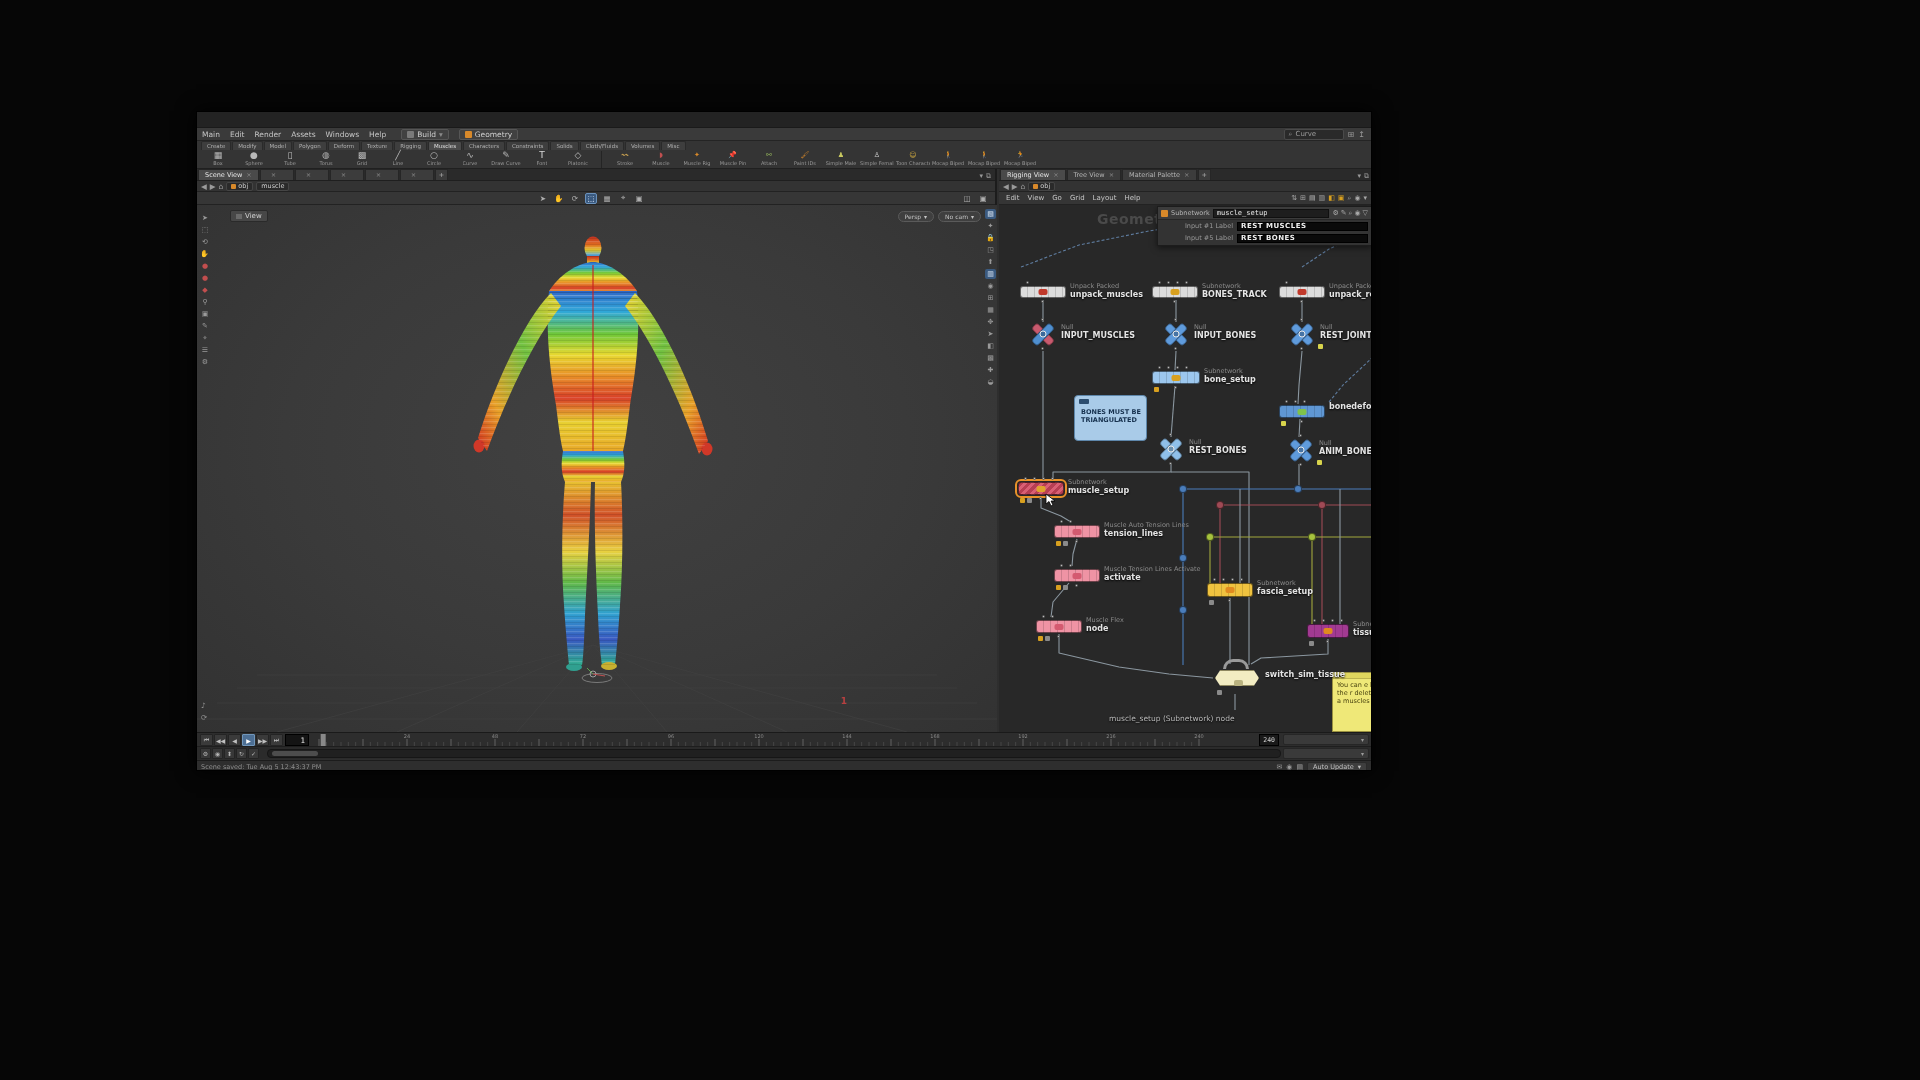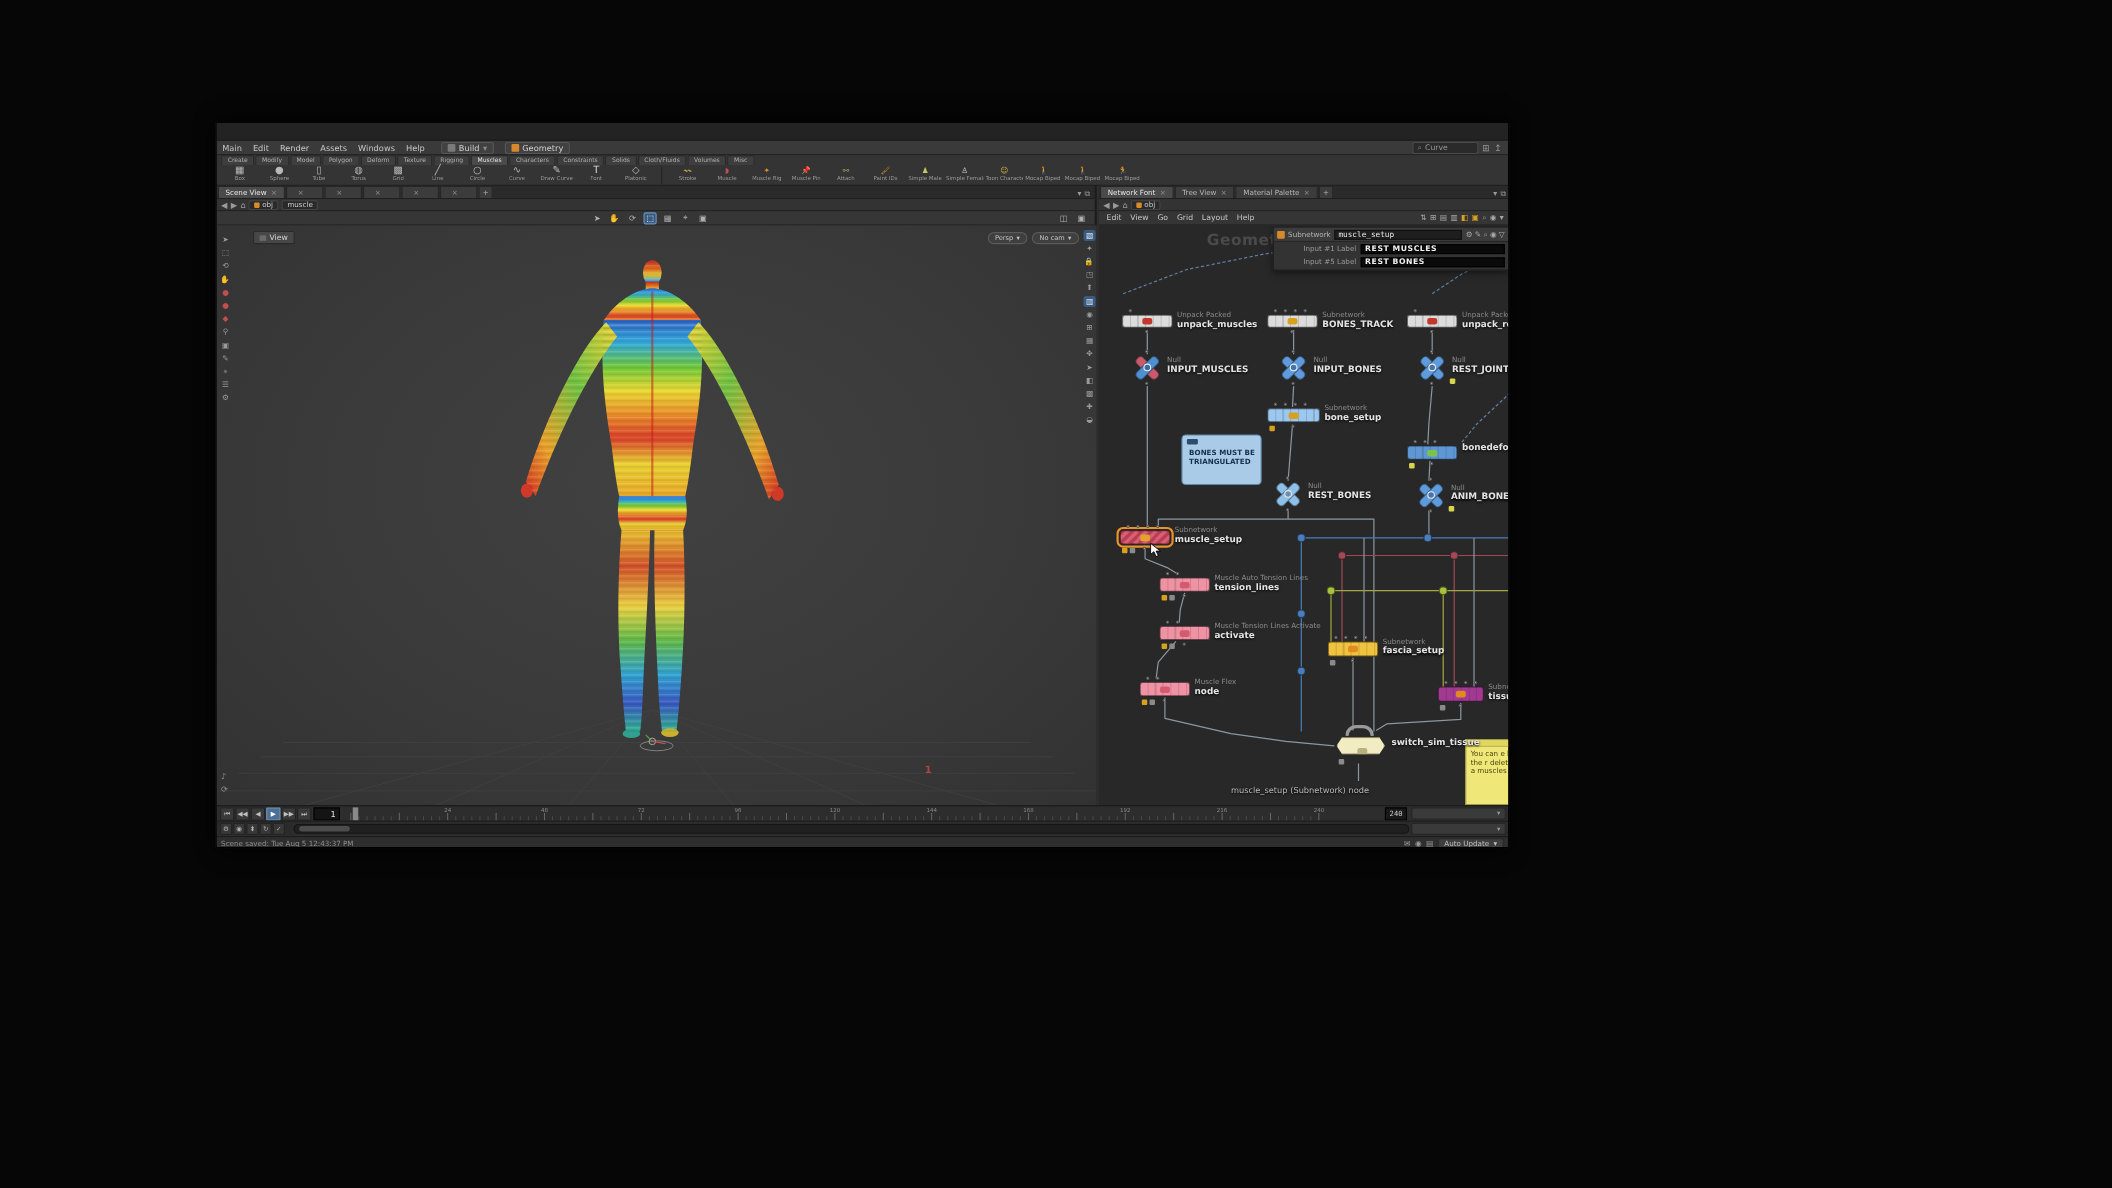--- a/index.html
+++ b/index.html
@@ -72,21 +72,21 @@
   .vp-bl{position:absolute;left:4px;bottom:10px;display:flex;flex-direction:column;gap:3px;color:#8f8f8f;font-size:7.5px;}
   
   .net-menu{position:absolute;left:0;top:23px;width:100%;height:13px;background:#353535;border-bottom:1px solid #222;
     display:flex;align-items:center;padding:0 3px;}
   .net-menu .menu-item{font-size:7px;padding:0 4px;}
   .nm-icons{margin-left:auto;display:flex;gap:3px;padding-right:3px;}
   .nm-icons .nico{font-size:7px;color:#a8a8a8;}
   .nm-icons .nico.gold{color:#d8a01f;}
   .net-canvas{position:absolute;left:0;top:36px;width:374px;height:527px;background:#282828;overflow:hidden;}
   .watermark{position:absolute;left:98px;top:6px;font-size:14px;font-weight:bold;color:#4a4a4a;letter-spacing:.5px;}
-  .net-footer{position:absolute;left:120px;top:509px;font-size:7.5px;color:#b9b9b9;text-shadow:0 1px 2px #000;}
+  .net-footer{position:absolute;left:110px;top:509px;font-size:7.5px;color:#b9b9b9;text-shadow:0 1px 2px #000;}
   svg.wires{position:absolute;left:0;top:0;}
   
   .node{position:absolute;}
   .nbody{position:absolute;border-radius:3px;border:1px solid rgba(0,0,0,.55);
     background-image:repeating-linear-gradient(90deg,rgba(0,0,0,0) 0 6px,rgba(0,0,0,.14) 6px 7px);}
   .nbody .glyph{position:absolute;left:50%;top:50%;transform:translate(-50%,-50%);width:9px;height:6px;border-radius:2px;}
   .node.selected .nbody{outline:2px solid #e8922a;outline-offset:1px;
     background-image:repeating-linear-gradient(135deg,rgba(120,0,20,.35) 0 3px,rgba(0,0,0,0) 3px 6px);}
   .nlabels{position:absolute;white-space:nowrap;}
   .nhint{font-size:6.5px;color:#8a8a8a;line-height:7px;}
@@ -519,21 +519,21 @@
         <div class="vp-bl" id="vp-bl">
               <span>♪</span>
               <span>⟳</span>
             </div>
       </div>
     </div>
 
     <div class="pane net">
       <div class="ptabs" id="net-tabs">
             <span class="ptab active">
-      <span>Network Font</span>
+      <span>Rigging View</span>
               <span class="x">×</span>
             </span>
             <span class="ptab ">
       <span>Tree View</span>
               <span class="x">×</span>
             </span>
             <span class="ptab ">
       <span>Material Palette</span>
               <span class="x">×</span>
             </span>

